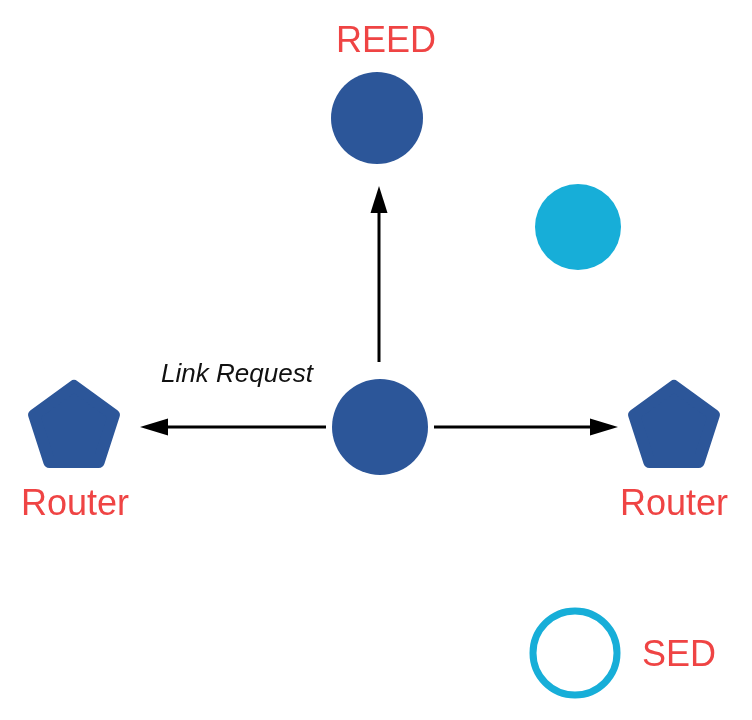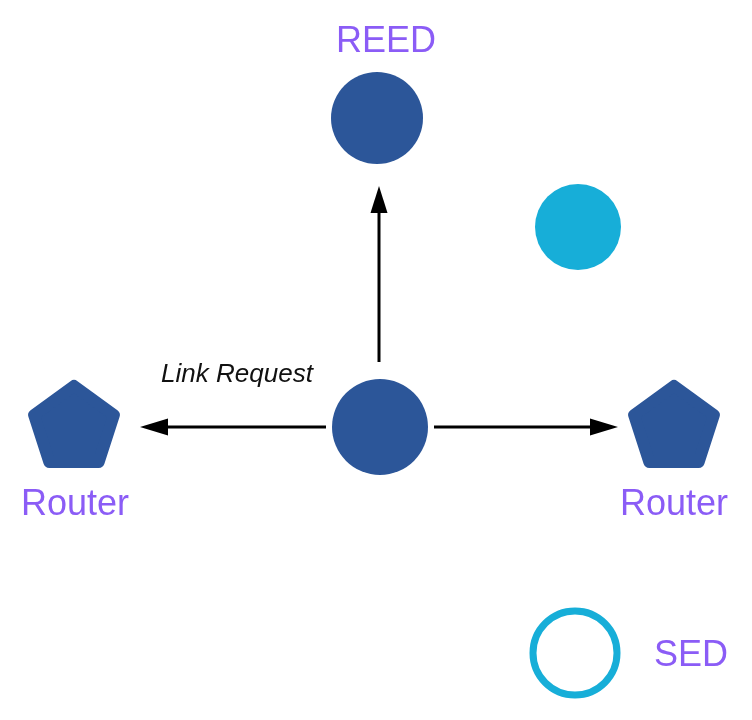--- a/index.html
+++ b/index.html
@@ -11,21 +11,21 @@
     overflow: hidden;
     font-family: "Liberation Sans", "DejaVu Sans", sans-serif;
   }
   .diagram-svg { position: absolute; left: 0; top: 0; }
   .edge-line { stroke: #000000; stroke-width: 3; fill: none; }
   .edge-head { fill: #000000; stroke: none; }
   .pentagon { stroke: #2C5699; stroke-width: 12; stroke-linejoin: round; }
   .sed-ring { fill: #ffffff; stroke-width: 7; }
   .node-label {
     position: absolute;
-    color: #8b5cf6;
+    color: #ef4444;
     font-size: 36px;
     line-height: 40px;
     white-space: nowrap;
   }
   .centered { transform: translateX(-50%); }
   .edge-label {
     position: absolute;
     color: #111111;
     font-size: 26px;
     line-height: 27px;
@@ -69,19 +69,19 @@
     <circle class="sed-ring" cx="575" cy="653" r="42" stroke="#17AED8"></circle>
   </svg>
 
   <div class="node-label centered" style="left:386px; top:20px;">REED</div>
 
 
   <div class="node-label centered" style="left:75px; top:483px;">Router</div>
 
   <div class="node-label centered" style="left:674px; top:483px;">Router</div>
 
-  <div class="node-label" style="left:642px; top:634px;margin-left:12px;">SED</div>
+  <div class="node-label" style="left:642px; top:634px;">SED</div>
 
   <div class="edge-label centered" style="left:237px; top:360px;text-align:right;">
     <div>Link Request</div>
   </div>
 
 </div>
 
 </body></html>

